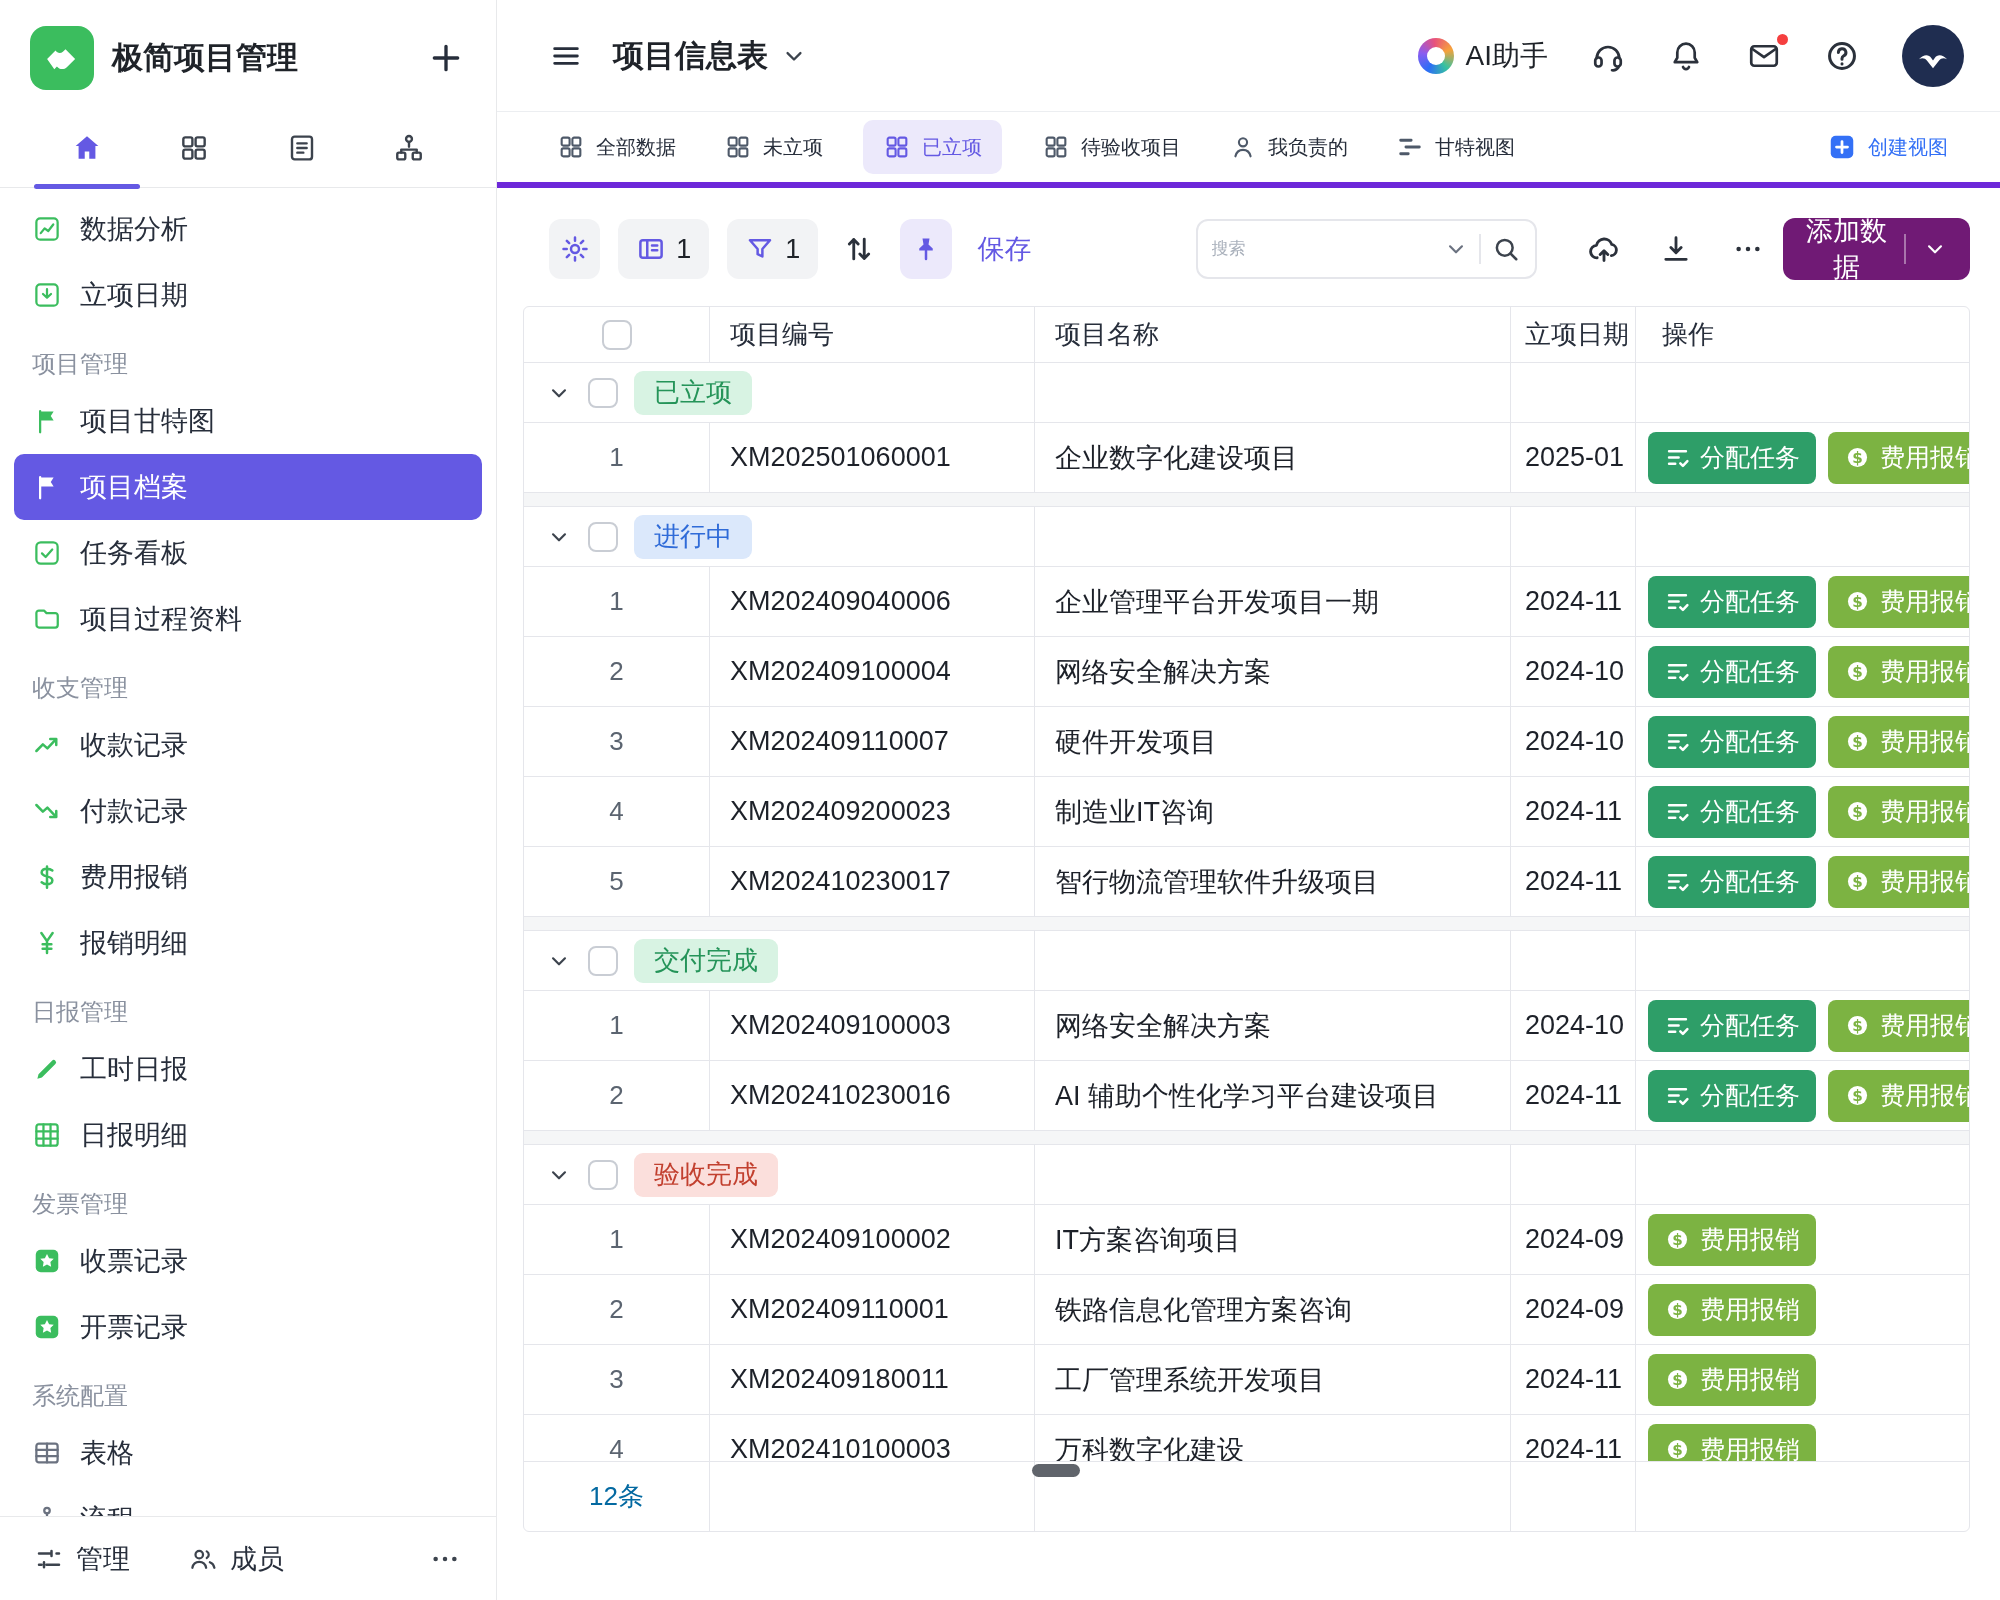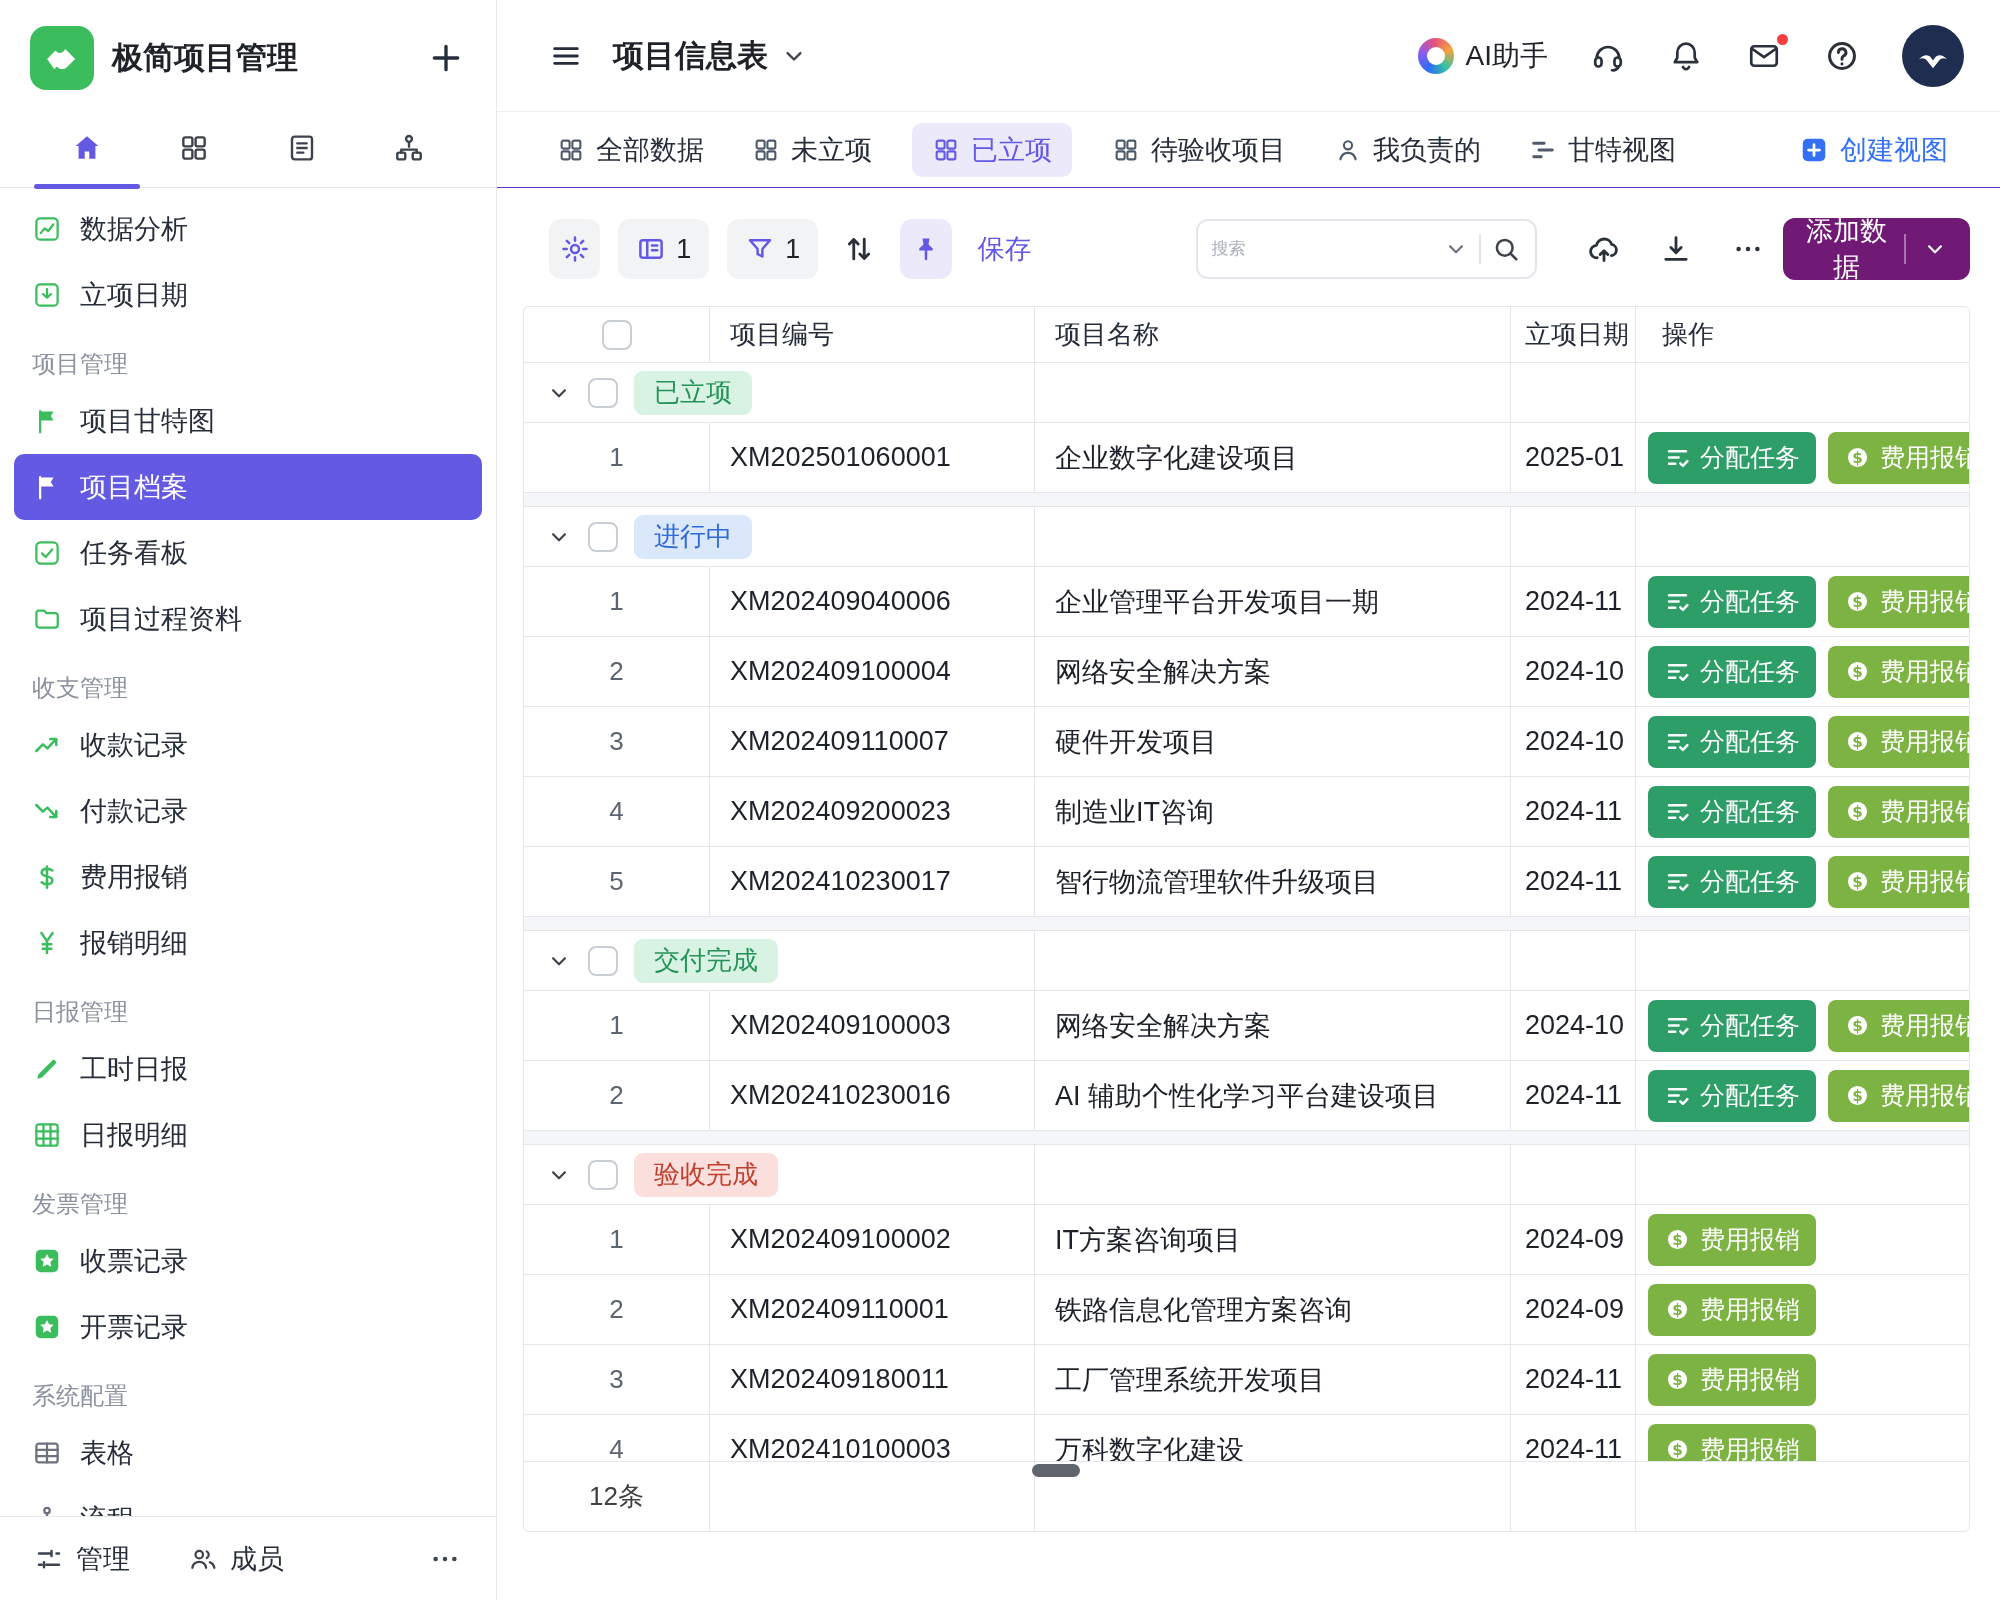--- a/index.html
+++ b/index.html
@@ -42,21 +42,21 @@
   .head-right{margin-left:auto;display:flex;align-items:center;gap:42px;}
   .ai{display:flex;align-items:center;gap:12px;font-size:28px;color:#1f2329;}
   .ai-orb{width:36px;height:36px;border-radius:50%;background:conic-gradient(from 210deg,#2b6df6,#8a5cf0,#e8517c,#f6a23b,#37c2a0,#2b6df6);position:relative;flex:none;}
   .ai-orb::after{content:"";position:absolute;inset:9px;background:#fff;border-radius:50%;}
   .h-ic{width:36px;height:36px;color:#2b313b;}
   .mail-wrap{position:relative;display:inline-flex;}
   .mail-dot{position:absolute;top:-7px;right:-9px;width:17px;height:17px;border-radius:50%;background:#f53f3f;border:3px solid #fff;}
   .avatar{width:62px;height:62px;border-radius:50%;background:#1f2d50;display:flex;align-items:center;justify-content:center;flex:none;}
   .avatar .svg{width:42px;height:42px;}
 
-  .view-tabs{height:76px;display:flex;align-items:center;gap:32px;padding:0 44px 0 52px;border-bottom:1px solid #6d28d9;font-size:27px;color:#272e3b;flex:none;}
+  .view-tabs{height:76px;display:flex;align-items:center;gap:32px;padding:0 44px 0 52px;border-bottom:6px solid #6d28d9;font-size:20px;color:#272e3b;flex:none;}
   .vtab{display:flex;align-items:center;gap:11px;height:54px;padding:0 8px;border-radius:10px;white-space:nowrap;}
   .vtab .tab-ic{width:28px;height:28px;color:#4e5969;}
   .vtab.active{background:#ece9fb;color:#6459e3;padding:0 20px;font-weight:500;}
   .vtab.active .tab-ic{color:#6459e3;}
   .vtab.create{margin-left:auto;color:#3370f6;font-weight:500;}
   .vtab.create .tab-ic{color:#3370f6;width:30px;height:30px;}
 
   .toolbar{display:flex;align-items:center;padding:30px 30px 26px 52px;gap:18px;flex:none;}
   .tbtn{height:60px;border:none;background:#f2f3f5;border-radius:12px;display:flex;align-items:center;gap:10px;padding:0 18px;font-size:27px;color:#1f2329;cursor:default;}
   .tbtn .t-ic{width:30px;height:30px;color:#6459e3;}
@@ -93,21 +93,21 @@
   .group-row{height:60px;}
   .group-first{width:510px;flex:none;gap:16px;padding:0 0 0 22px;justify-content:flex-start;}
   .chev{width:26px;height:26px;color:#3c434d;}
   .badge{display:inline-flex;align-items:center;height:44px;padding:0 20px;border-radius:9px;font-size:26px;}
   .data-row{height:70px;font-size:27px;color:#1d2129;}
   .rownum{color:#5b6470;font-size:26px;}
   .cb{width:30px;height:30px;border:2px solid #c9cdd4;border-radius:8px;background:#fff;flex:none;}
   .group-gap{height:14px;background:#f5f6f7;border-bottom:1px solid #e5e6eb;}
   .act-btn{display:inline-flex;align-items:center;height:52px;padding:0 16px;border-radius:8px;color:#fff;font-size:25px;gap:9px;font-weight:500;white-space:nowrap;}
   .btn-ic{width:27px;height:27px;}
-  .count{color:#404040;}
+  .count{color:#0369a1;}
   .hthumb{position:absolute;left:508px;bottom:54px;width:48px;height:13px;background:#60646b;border-radius:7px;z-index:5;}
 </style>
 </head>
 <body>
 
 <aside class="sidebar">
   <div class="sb-head">
     <div class="logo">
         <span class="svg">
           <svg viewBox="0 0 24 24" fill="none">

